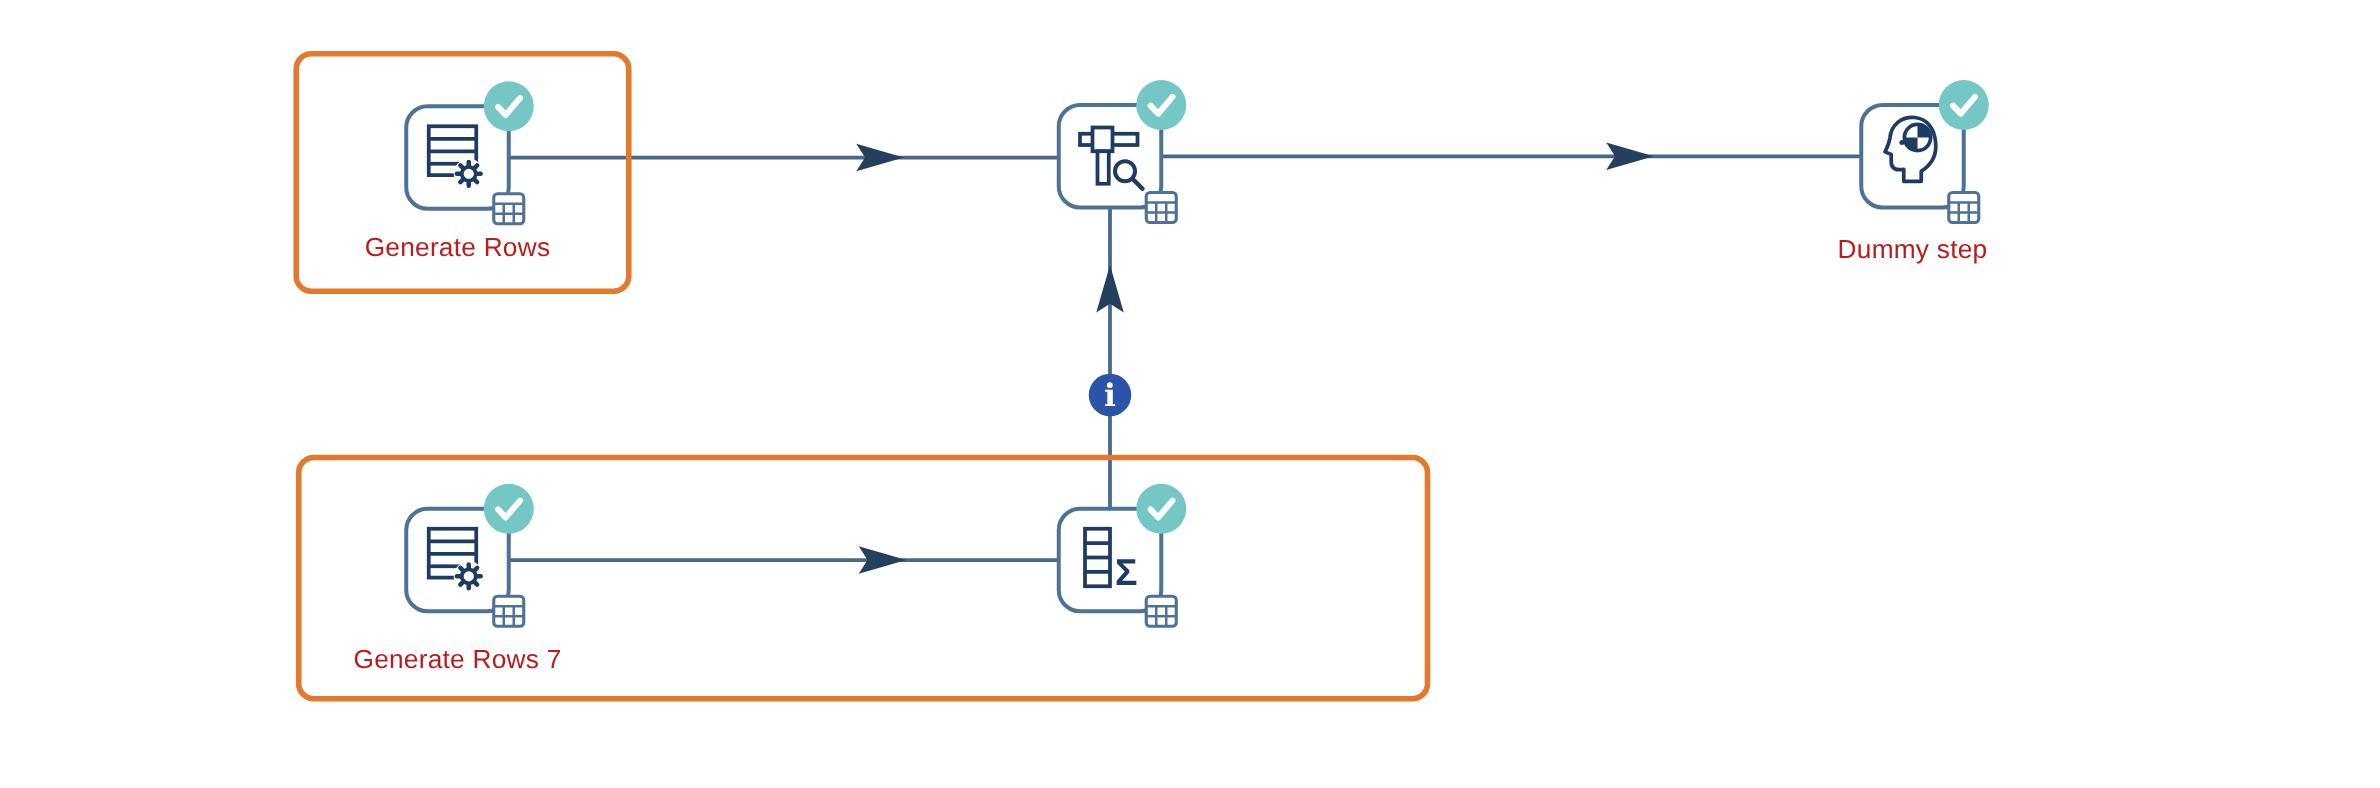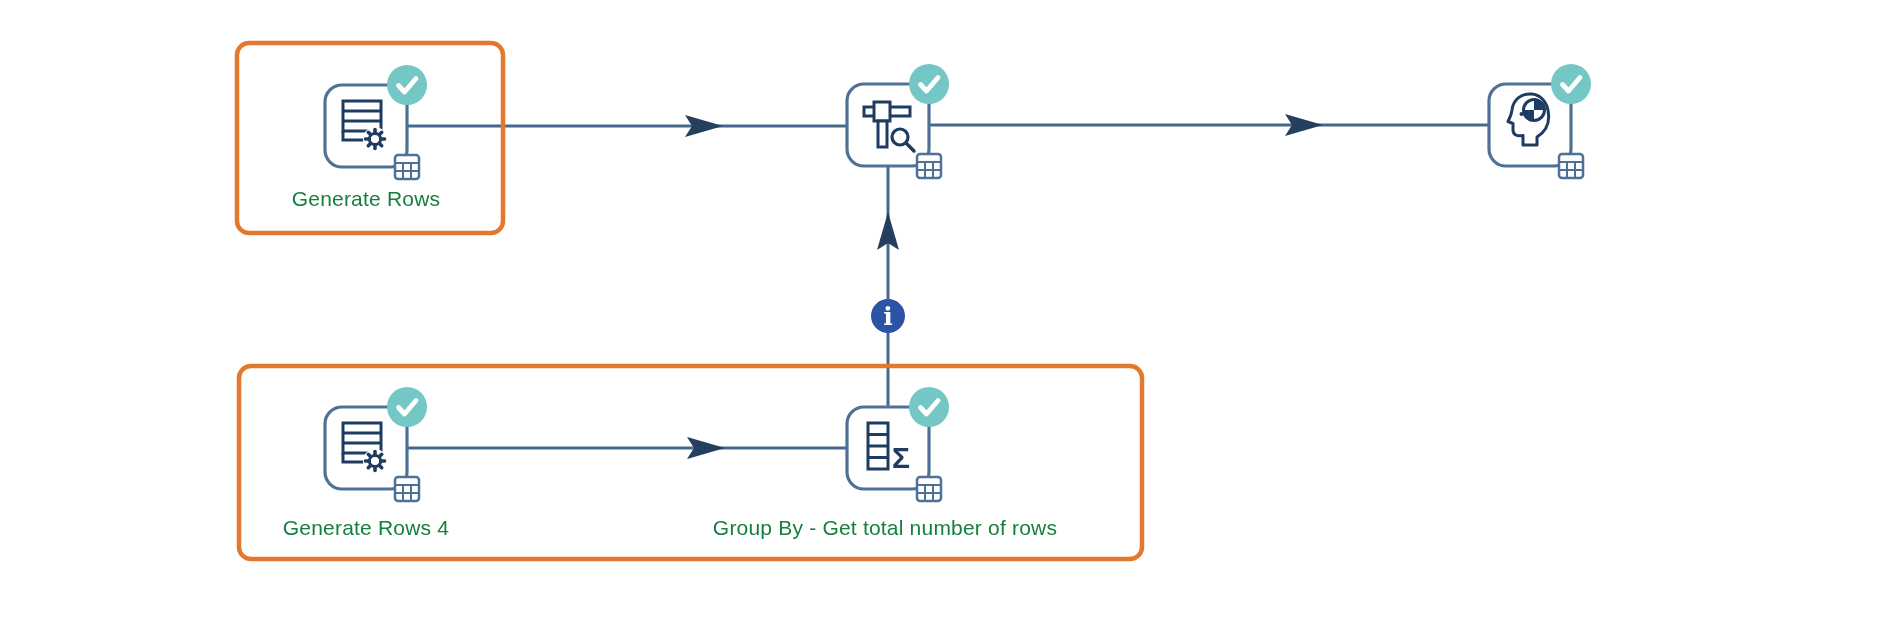--- a/index.html
+++ b/index.html
@@ -13,21 +13,21 @@
   .wires{position:absolute;left:0;top:0;}
   .node{position:absolute;width:88px;height:88px;}
   .frame{position:absolute;left:0;top:0;width:88px;height:88px;}
   .badge{position:absolute;left:64px;top:-18px;width:42px;height:42px;}
   .mini-grid{position:absolute;left:70px;top:70px;width:30px;height:30px;}
   .label{
     position:absolute;
     text-align:center;
     font-size:21px;
     letter-spacing:0.2px;
-    color:#15803d;
+    color:#b91c1c;
     white-space:nowrap;
   }
 </style>
 </head>
 <body>
 
 <div class="stage">
 
   <svg class="wires" width="1904" height="630" viewBox="0 0 1904 630">
 
@@ -160,20 +160,21 @@
         <rect x="3" y="3" width="24" height="24" rx="3" fill="#ffffff" stroke="#4e7296" stroke-width="2.5"></rect>
         <g stroke="#4e7296" stroke-width="2">
           <line x1="3" y1="11" x2="27" y2="11"></line>
           <line x1="3" y1="19" x2="27" y2="19"></line>
           <line x1="11" y1="11" x2="11" y2="27"></line>
           <line x1="19" y1="11" x2="19" y2="27"></line>
         </g>
       </svg>
     </div>
   </div>
+  <div class="label" style="left:1230px;top:188px;width:600px">Dummy step</div>
 
   <div class="node" style="left:322px;top:404px">
     <div class="frame">
       <svg width="88" height="88" viewBox="0 0 88 88">
         <rect x="3" y="3" width="82" height="82" rx="17" fill="#ffffff" stroke="#4e7296" stroke-width="3.2"></rect>
         <g stroke="#1e3c61" stroke-width="3" fill="none">
           <rect x="21" y="19" width="38" height="30" fill="#ffffff"></rect>
           <line x1="21" y1="29" x2="59" y2="29"></line>
           <line x1="21" y1="39" x2="59" y2="39"></line>
           <path d="M21 49 L21 58 L42 58"></path>
@@ -201,21 +202,21 @@
         <rect x="3" y="3" width="24" height="24" rx="3" fill="#ffffff" stroke="#4e7296" stroke-width="2.5"></rect>
         <g stroke="#4e7296" stroke-width="2">
           <line x1="3" y1="11" x2="27" y2="11"></line>
           <line x1="3" y1="19" x2="27" y2="19"></line>
           <line x1="11" y1="11" x2="11" y2="27"></line>
           <line x1="19" y1="11" x2="19" y2="27"></line>
         </g>
       </svg>
     </div>
   </div>
-  <div class="label" style="left:66px;top:516px;width:600px">Generate Rows 4</div>
+  <div class="label" style="left:66px;top:516px;width:600px">Generate Rows 7</div>
 
   <div class="node" style="left:844px;top:404px">
     <div class="frame">
       <svg width="88" height="88" viewBox="0 0 88 88">
         <rect x="3" y="3" width="82" height="82" rx="17" fill="#ffffff" stroke="#4e7296" stroke-width="3.2"></rect>
         <g stroke="#1e3c61" stroke-width="3" fill="#ffffff">
           <rect x="24" y="19" width="20" height="46"></rect>
           <line x1="24" y1="30.5" x2="44" y2="30.5"></line>
           <line x1="24" y1="42" x2="44" y2="42"></line>
           <line x1="24" y1="53.5" x2="44" y2="53.5"></line>
@@ -234,15 +235,14 @@
         <rect x="3" y="3" width="24" height="24" rx="3" fill="#ffffff" stroke="#4e7296" stroke-width="2.5"></rect>
         <g stroke="#4e7296" stroke-width="2">
           <line x1="3" y1="11" x2="27" y2="11"></line>
           <line x1="3" y1="19" x2="27" y2="19"></line>
           <line x1="11" y1="11" x2="11" y2="27"></line>
           <line x1="19" y1="11" x2="19" y2="27"></line>
         </g>
       </svg>
     </div>
   </div>
-  <div class="label" style="left:585px;top:516px;width:600px">Group By - Get total number of rows</div>
 
 </div>
 
 </body></html>

